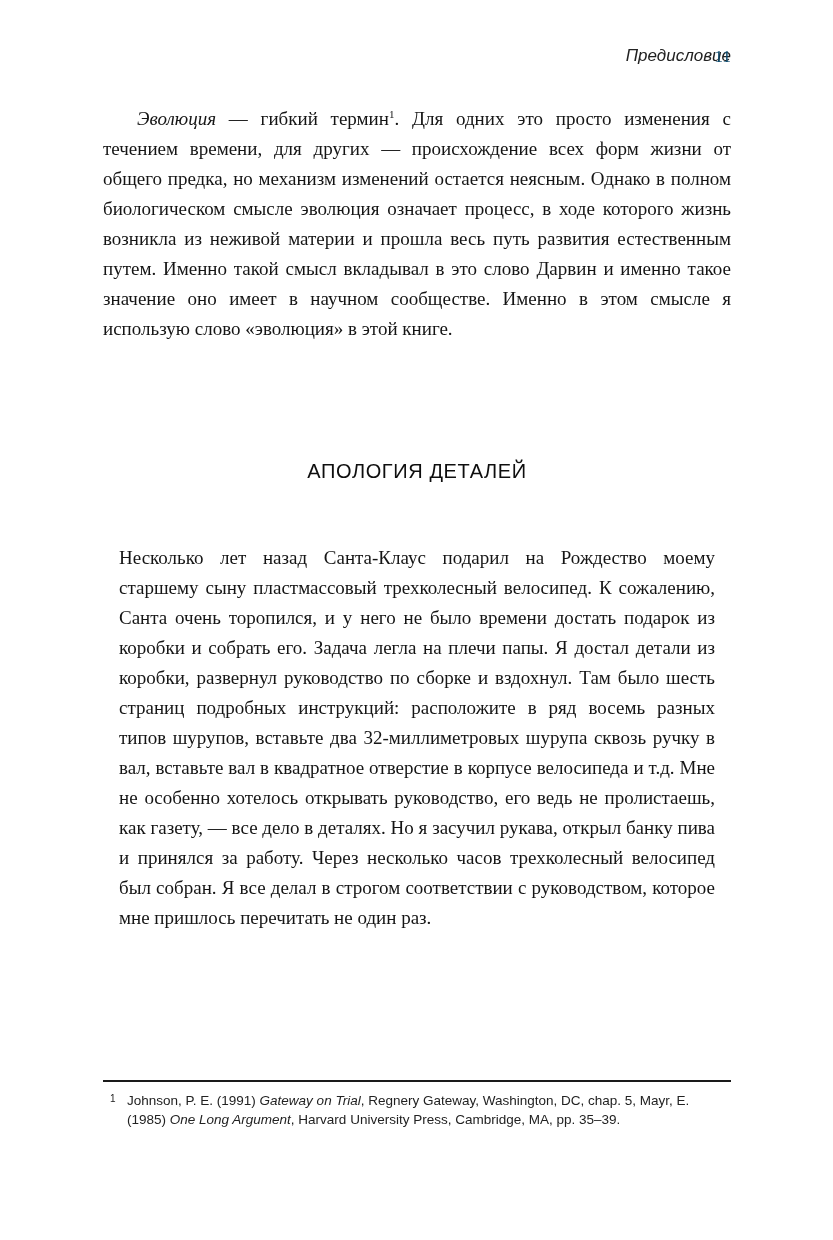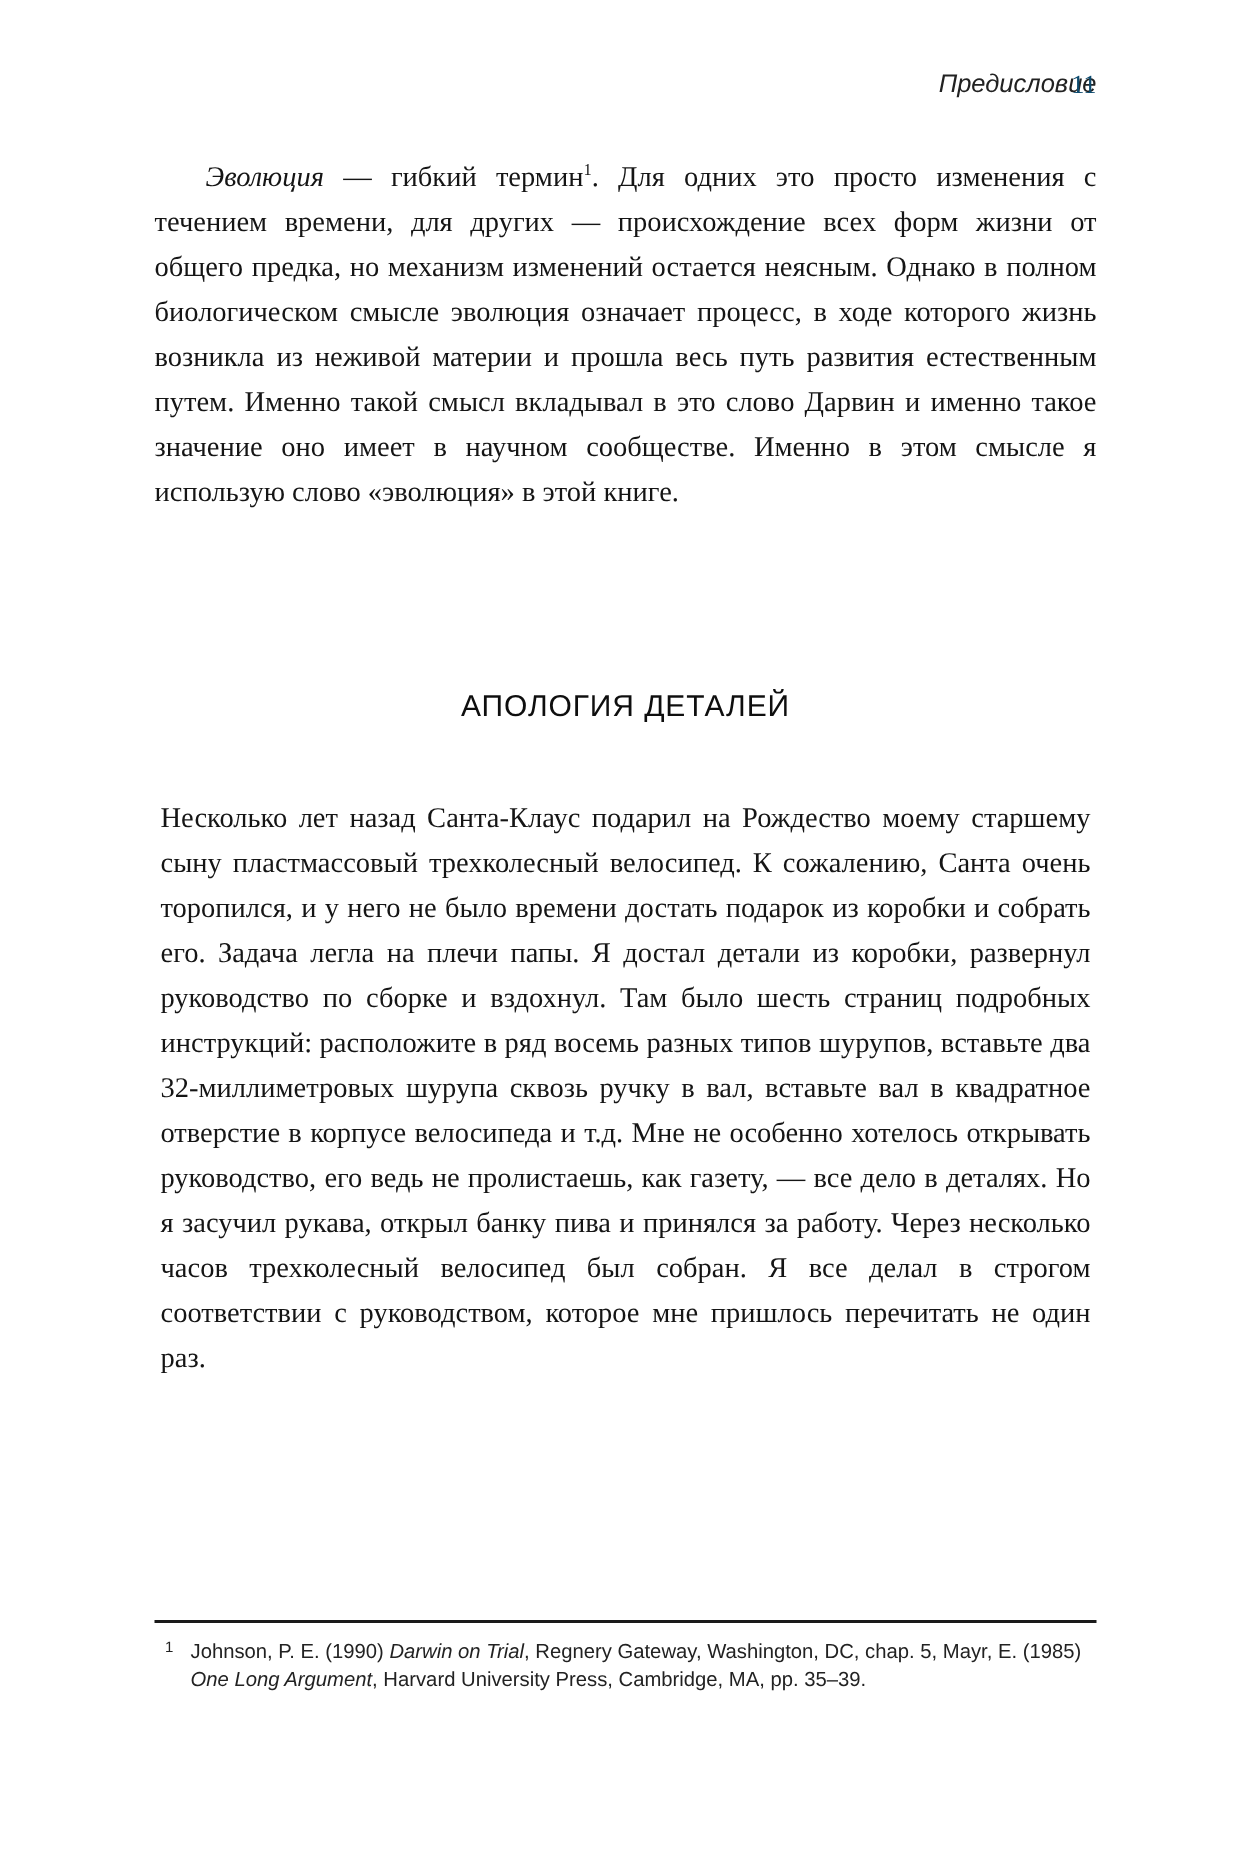--- a/index.html
+++ b/index.html
@@ -63,21 +63,21 @@
     color: #0e0e0e;
   }
   
   .body-block {
     top: 527px;
     font-size: 19px;
     line-height: 30px;
     text-align: justify;
     hyphens: auto;
   }
-  .body-block p { margin: 4px; }
+  .body-block p { margin: 16px; }
   .body-block p.indent { text-indent: 34px; }
   
   .footnote-area {
     top: 1080px;
   }
   .footnote-rule {
     width: 100%;
     border-top: 2px solid #1a1a1a;
     height: 0;
   }
@@ -110,15 +110,15 @@
 
 <div class="text-col section-heading">АПОЛОГИЯ ДЕТАЛЕЙ</div>
 
 <div class="text-col body-block">
   <p>Несколько лет назад Санта-Клаус подарил на Рождество моему старшему сыну пластмассовый трехколесный велосипед. К сожалению, Санта очень торопился, и у него не было времени достать подарок из коробки и собрать его. Задача легла на плечи папы. Я достал детали из коробки, развернул руководство по сборке и вздохнул. Там было шесть страниц подробных инструкций: расположите в ряд восемь разных типов шурупов, вставьте два 32-миллиметровых шурупа сквозь ручку в вал, вставьте вал в квадратное отверстие в корпусе велосипеда и т.д. Мне не особенно хотелось открывать руководство, его ведь не пролистаешь, как газету, — все дело в деталях. Но я засучил рукава, открыл банку пива и принялся за работу. Через несколько часов трехколесный велосипед был собран. Я все делал в строгом соответствии с руководством, которое мне пришлось перечитать не один раз.</p>
 </div>
 
 <div class="text-col footnote-area">
   <div class="footnote-rule"></div>
   <div class="footnote-body">
-    <span class="footnote-marker">1</span><span>Johnson, P. E. (1990) </span><span class="italic">Darwin on Trial</span><span>, Regnery Gateway, Washington, DC, chap. 5, Mayr, E. (1985) </span><span class="italic">One Long Argument</span><span>, Harvard University Press, Cambridge, MA, pp. 35–39.</span>
+    <span class="footnote-marker">1</span><span>Johnson, P. E. (1991) </span><span class="italic">Gateway on Trial</span><span>, Regnery Gateway, Washington, DC, chap. 5, Mayr, E. (1985) </span><span class="italic">One Long Argument</span><span>, Harvard University Press, Cambridge, MA, pp. 35–39.</span>
   </div>
 </div>
 
 </body></html>

